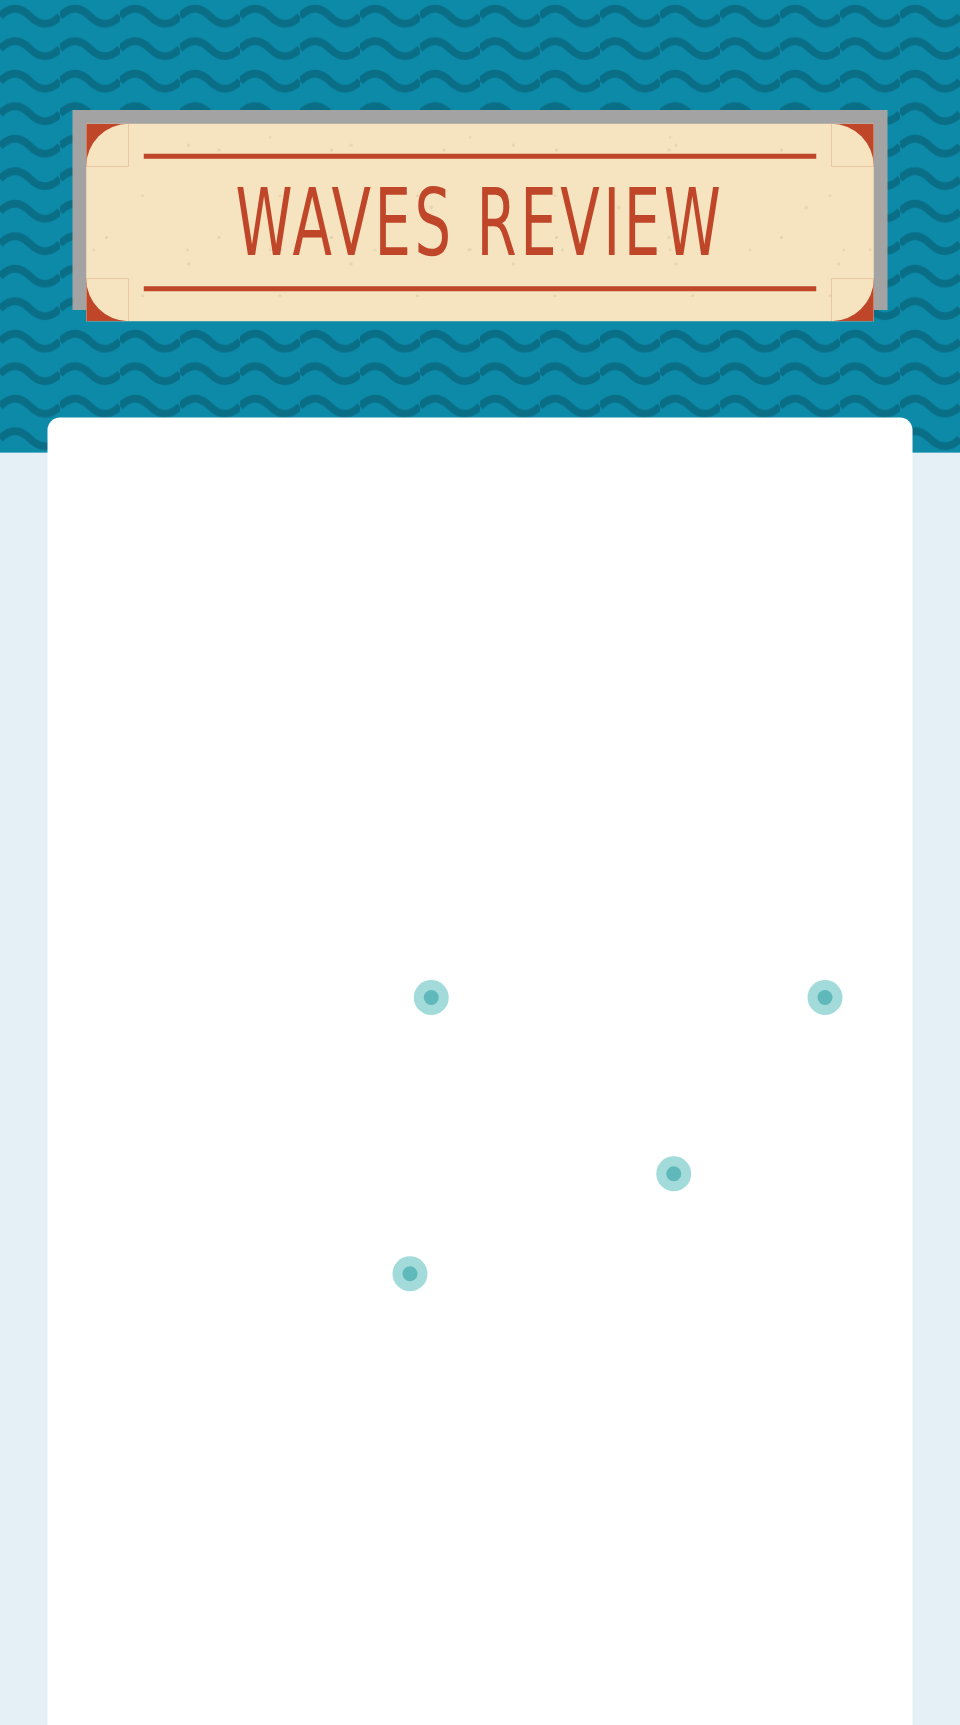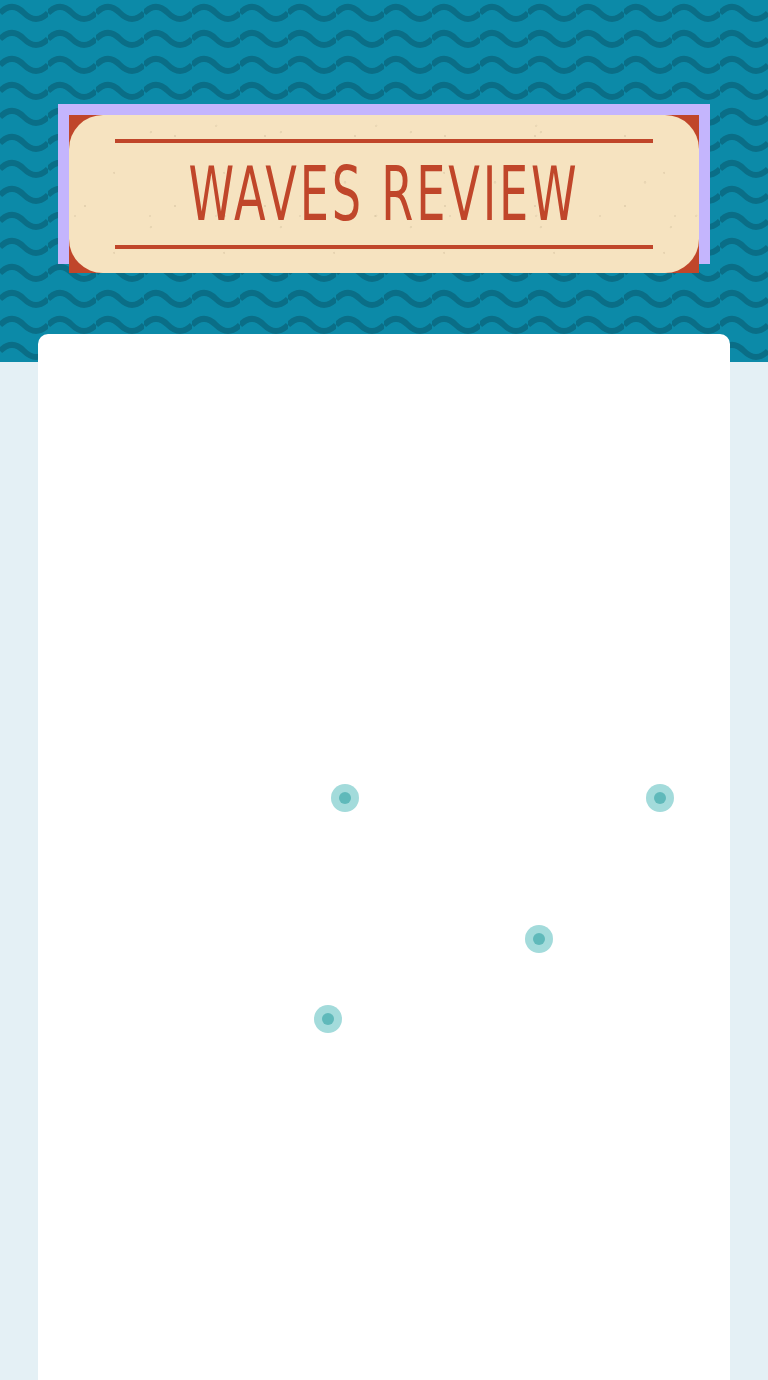--- a/index.html
+++ b/index.html
@@ -24,24 +24,24 @@
     height: 362px;
     background-color: #0c8aa8;
     z-index: 0;
   }
   #wave-bg svg { display: block; width: 100%; height: 100%; }
 
   
   #title-banner {
     position: absolute;
     left: 58px;
-    top: 104px;
+    top: 88px;
     width: 652px;
     height: 160px;
-    background: #c4b5fd;
+    background: #a3a3a3;
     z-index: 3;
   }
   #title-inner {
     position: absolute;
     left: 11px; top: 11px;
     width: 630px; height: 158px;
     background: #f6e3c0;
     background-image:
       radial-gradient(circle at 18% 30%, rgba(160,140,110,.20) 0 1.1px, transparent 1.3px),
       radial-gradient(circle at 63% 18%, rgba(160,140,110,.16) 0 1.3px, transparent 1.5px),

